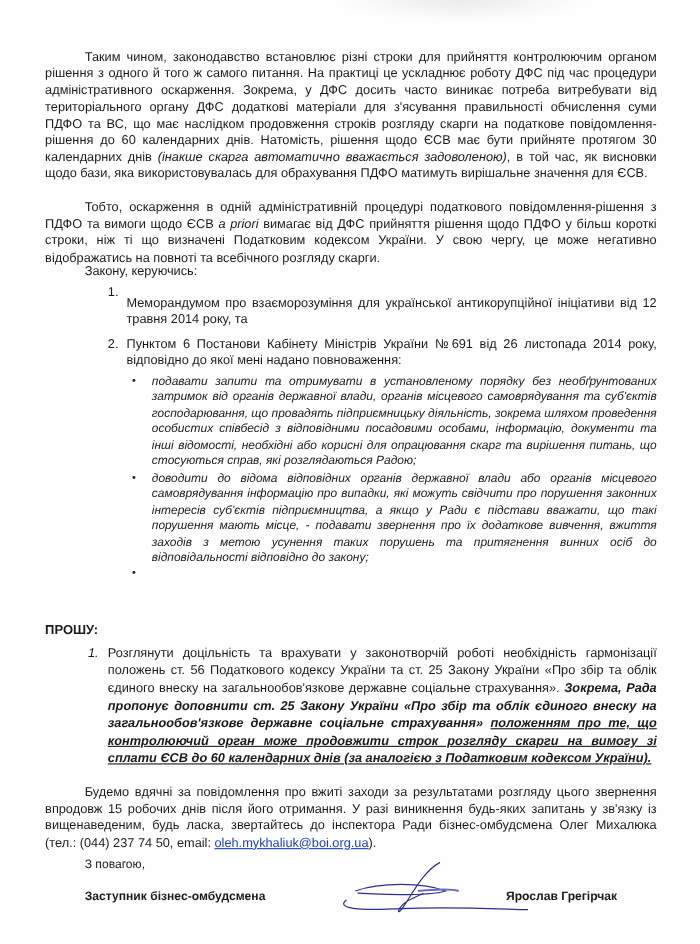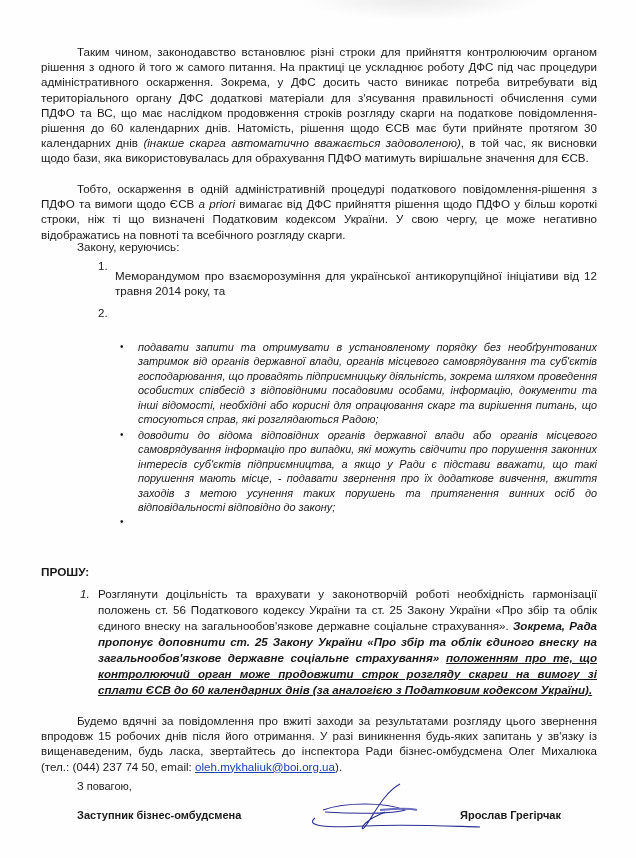--- a/index.html
+++ b/index.html
@@ -34,20 +34,21 @@
   </div>
 
   <div class="p" style="left:41px;top:239px;width:556px;">
     <span class="indent"></span><span>Закону, керуючись:</span>
   </div>
 
   <div class="num" style="left:98px;top:258px;">1.</div>
   <div class="p" style="left:115px;top:258px;width:482px;margin-top:10px;">Меморандумом про взаєморозуміння для української антикорупційної ініціативи від 12 травня 2014 року, та</div>
 
   <div class="num" style="left:98px;top:305px;">2.</div>
+  <div class="p" style="left:115px;top:305px;width:482px;">Пунктом 6 Постанови Кабінету Міністрів України №691 від 26 листопада 2014 року, відповідно до якої мені надано повноваження:</div>
 
   <div class="bullet" style="left:120px;top:340px;">•</div>
   <div class="bp" style="left:138px;top:340px;width:459px;">подавати запити та отримувати в установленому порядку без необґрунтованих затримок від органів державної влади, органів місцевого самоврядування та суб'єктів господарювання, що провадять підприємницьку діяльність, зокрема шляхом проведення особистих співбесід з відповідними посадовими особами, інформацію, документи та інші відомості, необхідні або корисні для опрацювання скарг та вирішення питань, що стосуються справ, які розглядаються Радою;</div>
 
   <div class="bullet" style="left:120px;top:428px;">•</div>
   <div class="bp" style="left:138px;top:428px;width:459px;">доводити до відома відповідних органів державної влади або органів місцевого самоврядування інформацію про випадки, які можуть свідчити про порушення законних інтересів суб'єктів підприємництва, а якщо у Ради є підстави вважати, що такі порушення мають місце, - подавати звернення про їх додаткове вивчення, вжиття заходів з метою усунення таких порушень та притягнення винних осіб до відповідальності відповідно до закону;</div>
 
   <div class="bullet" style="left:120px;top:515px;">•</div>
 
   <div class="center" style="left:41px;top:565px;width:556px;">ПРОШУ:</div>

